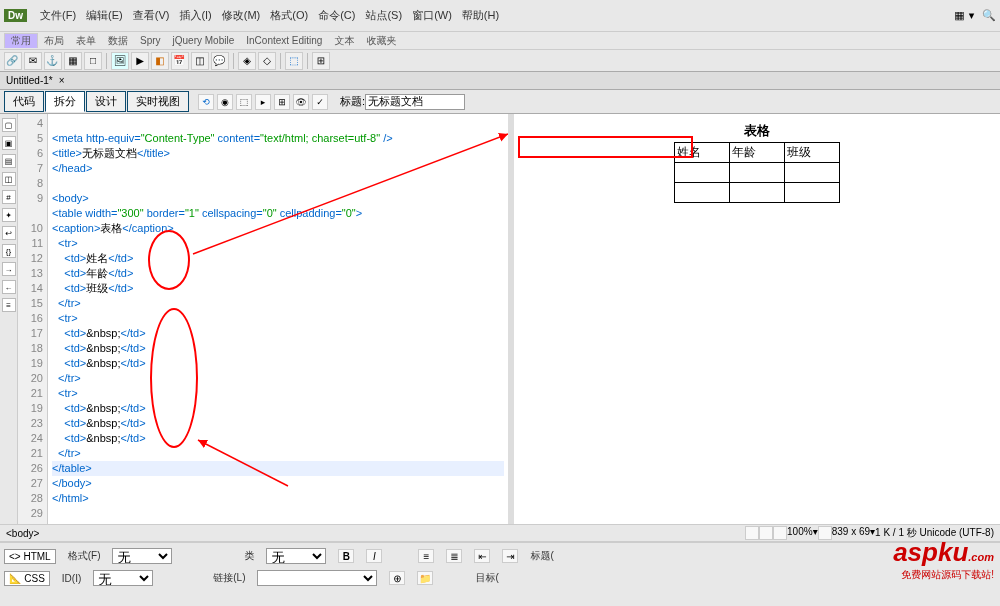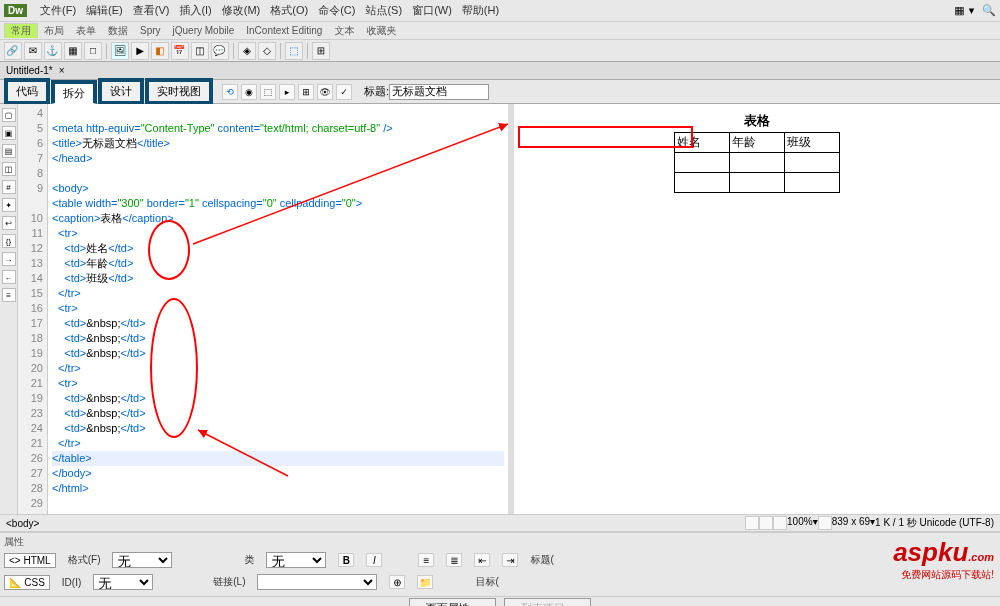--- a/index.html
+++ b/index.html
@@ -1,34 +1,34 @@
 <!DOCTYPE html>
 <html><head>
 <meta charset="utf-8">
 <style>
 * { margin: 0; padding: 0; box-sizing: border-box; font-family: "Microsoft YaHei", SimSun, sans-serif; }
 body { width: 1000px; height: 606px; background: #fff; font-size: 11px; overflow: hidden; position: relative; }
 
-.menubar { background: #e8e8e8; border-bottom: 1px solid #ccc; height: 22px; display: flex; align-items: center; padding: 0 4px; }
+.menubar { background: #e8e8e8; border-bottom: 1px solid #ccc; height: 32px; display: flex; align-items: center; padding: 0 4px; }
 .logo { background: #4a7a2a; color: #fff; font-weight: bold; padding: 1px 4px; font-size: 10px; margin-right: 8px; }
 .menu-item { padding: 0 5px; cursor: pointer; color: #333; }
 .layout-icon { margin-left: auto; padding: 0 4px; }
 
 .tabbar { background: #e8e8e8; border-bottom: 1px solid #ccc; height: 18px; display: flex; align-items: center; padding: 0 4px; font-size: 10px; }
 .tabbar span { padding: 0 6px; color: #555; cursor: pointer; }
 
 .toolbar { background: #e8e8e8; border-bottom: 1px solid #aaa; height: 22px; display: flex; align-items: center; padding: 0 4px; gap: 2px; }
 .tb-icon { width: 18px; height: 18px; display: inline-flex; align-items: center; justify-content: center; background: #f0f0f0; border: 1px solid #ccc; cursor: pointer; font-size: 10px; }
 .tb-sep { width: 1px; height: 16px; background: #bbb; margin: 0 2px; }
 
 .doctab { background: #ddd; height: 18px; display: flex; align-items: center; padding: 0 6px; font-size: 10px; border-bottom: 1px solid #aaa; }
 .doctab .close { margin-left: 6px; cursor: pointer; }
 
 .viewbar { background: #e8e8e8; border-bottom: 1px solid #aaa; height: 24px; display: flex; align-items: center; padding: 0 4px; }
-.view-btn { padding: 2px 8px; border: 4px solid #0c4a6e; background: #f0f0f0; margin-right: 1px; cursor: pointer; font-size: 11px; }
+.view-btn { padding: 2px 8px; border: 1px solid #0c4a6e; background: #f0f0f0; margin-right: 1px; cursor: pointer; font-size: 11px; }
 .view-btn.active { background: #fff; border-bottom: 1px solid #fff; }
 .vb-group { display: flex; gap: 3px; margin-left: 8px; align-items: center; }
 .vb-icon { width: 16px; height: 16px; border: 1px solid #ccc; background: #f8f8f8; cursor: pointer; display: inline-flex; align-items: center; justify-content: center; font-size: 9px; }
 .title-label { margin-left: 12px; }
 .title-input { width: 100px; border: 1px solid #999; height: 16px; padding: 0 2px; font-size: 11px; }
 
 .workarea { display: flex; height: 410px; }
 .left-tools { width: 18px; background: #e8e8e8; border-right: 1px solid #ccc; display: flex; flex-direction: column; align-items: center; padding-top: 4px; gap: 4px; }
 .lt-icon { width: 14px; height: 14px; border: 1px solid #bbb; background: #fff; cursor: pointer; font-size: 8px; display: flex; align-items: center; justify-content: center; }
 
@@ -86,21 +86,21 @@
   <span class="menu-item">命令(C)</span>
   <span class="menu-item">站点(S)</span>
   <span class="menu-item">窗口(W)</span>
   <span class="menu-item">帮助(H)</span>
   <span class="layout-icon">▦</span>
   <span>▾</span>
   <span style="margin-left:8px">🔍</span>
 </div>
 
 <div class="tabbar">
-  <span style="background:#bef264;border:1px solid #ccc;border-bottom:none">常用</span>
+  <span style="background:#c4b5fd;border:1px solid #ccc;border-bottom:none">常用</span>
   <span>布局</span>
   <span>表单</span>
   <span>数据</span>
   <span>Spry</span>
   <span>jQuery Mobile</span>
   <span>InContext Editing</span>
   <span>文本</span>
   <span>收藏夹</span>
 </div>
 
@@ -266,21 +266,20 @@
     <span>100%</span>
     <span>▾</span>
     <span class="bi"></span>
     <span>839 x 69</span>
     <span>▾</span>
     <span>1 K / 1 秒 Unicode (UTF-8)</span>
   </div>
 </div>
 
 <div class="props">
-  <div class="props-title">属性</div>
   <div class="props-row">
     <span class="prop-btn">&lt;&gt; HTML</span>
     <span class="prop-label">格式(F)</span>
     <select class="prop-select"><option>无</option></select>
     <span style="margin-left:60px" class="prop-label">类</span>
     <select class="prop-select"><option>无</option></select>
     <span class="pi">
         <b>B</b>
       </span>
     <span class="pi">

